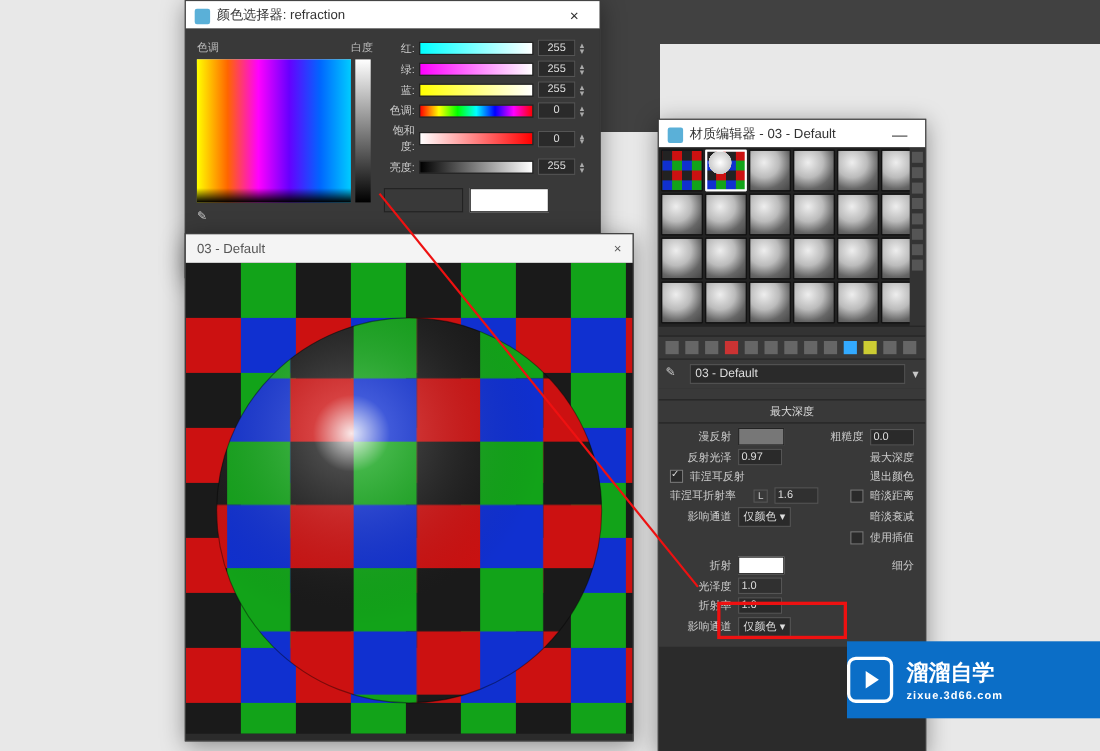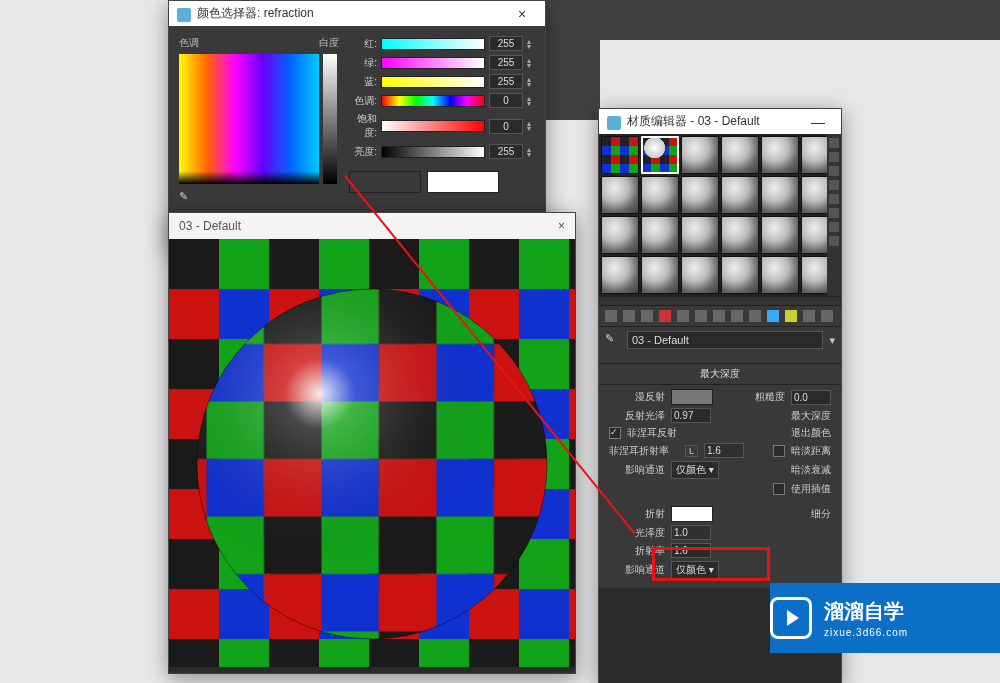--- a/index.html
+++ b/index.html
@@ -61,21 +61,21 @@
   .num{width:34px;background:#2a2a2a;border:1px solid #555;color:#ddd;padding:1px 2px;font-size:10px;text-align:left}
   .num.dark{background:#303030}
   .chk{width:10px;height:10px;border:1px solid #777;display:inline-block;background:#2a2a2a}
   .chk.on::after{content:"✓";color:#ddd;font-size:9px;position:relative;top:-2px;left:0}
   .sel{background:#2a2a2a;border:1px solid #555;color:#ddd;padding:1px 4px;font-size:10px}
   .redbox{position:absolute;border:3px solid #e11;pointer-events:none}
   .redline{position:absolute;background:#e11;height:2px;transform-origin:left center;pointer-events:none}
   .watermark{position:absolute;right:0;bottom:30px;width:230px;height:70px;background:#0b6ec7;color:#fff;display:flex;align-items:center;justify-content:flex-start;gap:12px;font-size:20px;font-weight:bold}
   .watermark .play{width:36px;height:36px;border:3px solid #fff;border-radius:8px;display:flex;align-items:center;justify-content:center}
   .watermark .play::after{content:"";border-left:12px solid #fff;border-top:8px solid transparent;border-bottom:8px solid transparent;margin-left:3px}
-  .watermark .sub{font-size:10px;font-weight:normal;letter-spacing:1px;display:block;margin-top:2px}
+  .watermark .sub{font-size:10px;font-weight:bold;letter-spacing:1px;display:block;margin-top:2px}
   
   .sphere-preview{width:100%;height:100%;display:block}
   .ghost{position:absolute;background:#2f2f2f;opacity:.9}
 </style>
 </head>
 <body>
 
 <div class="ghost" style="left:540px;top:0;width:460px;height:40px"></div>
 <div class="ghost" style="left:540px;top:40px;width:60px;height:80px"></div>
 

